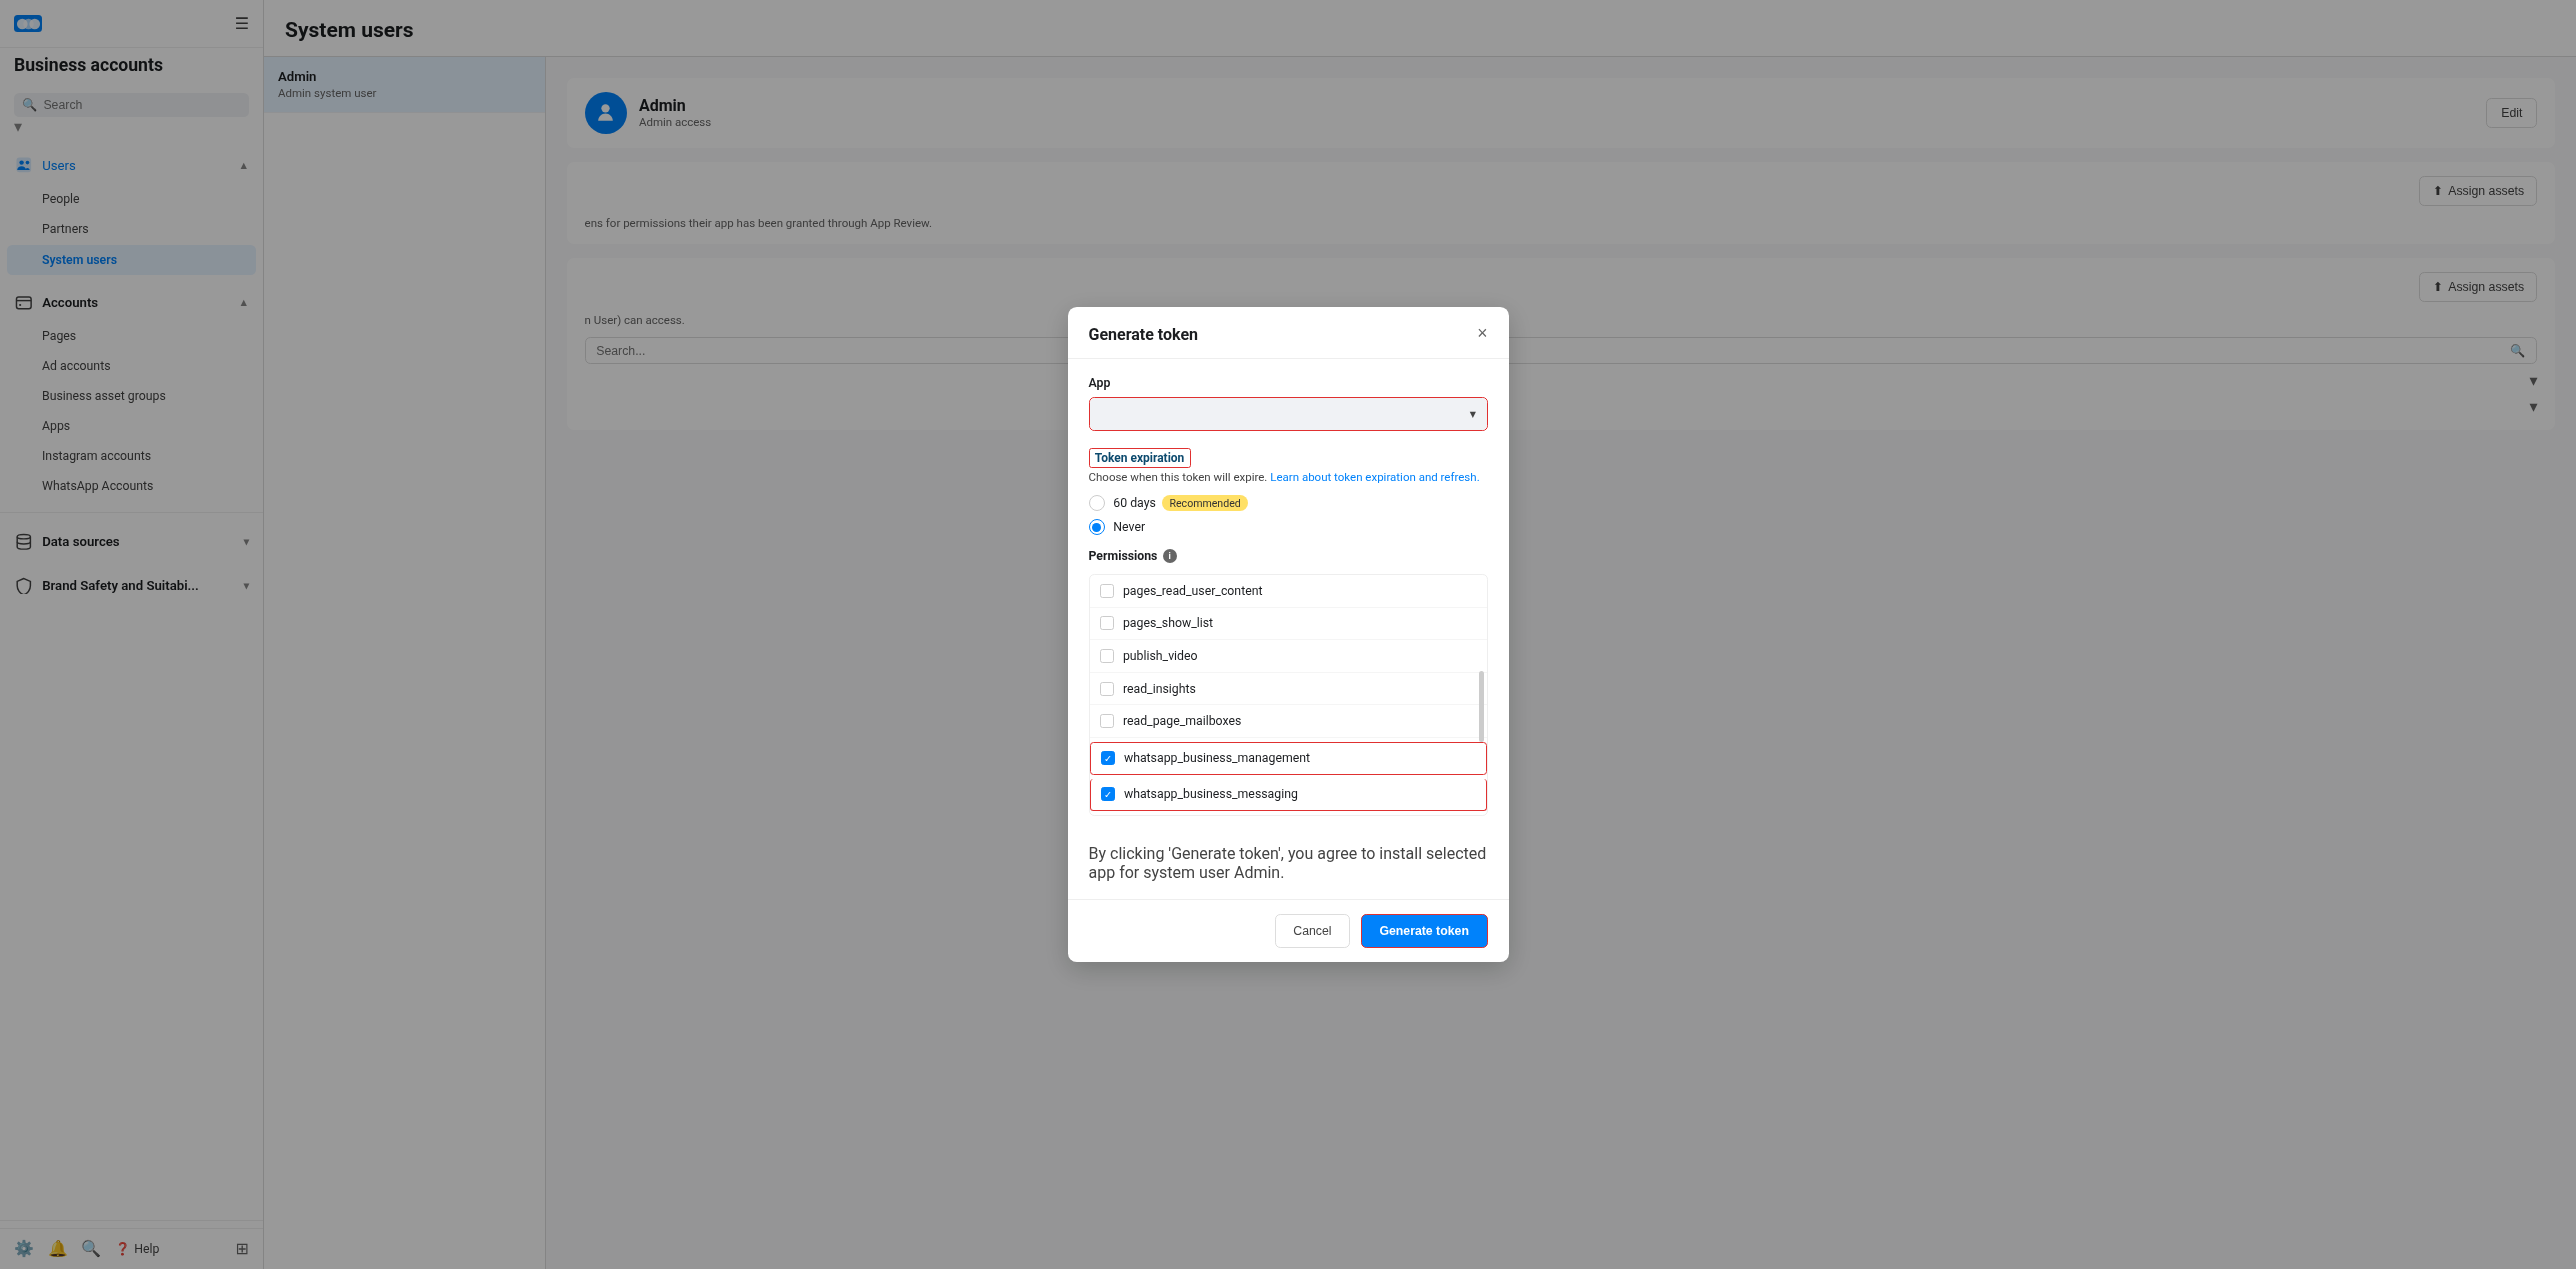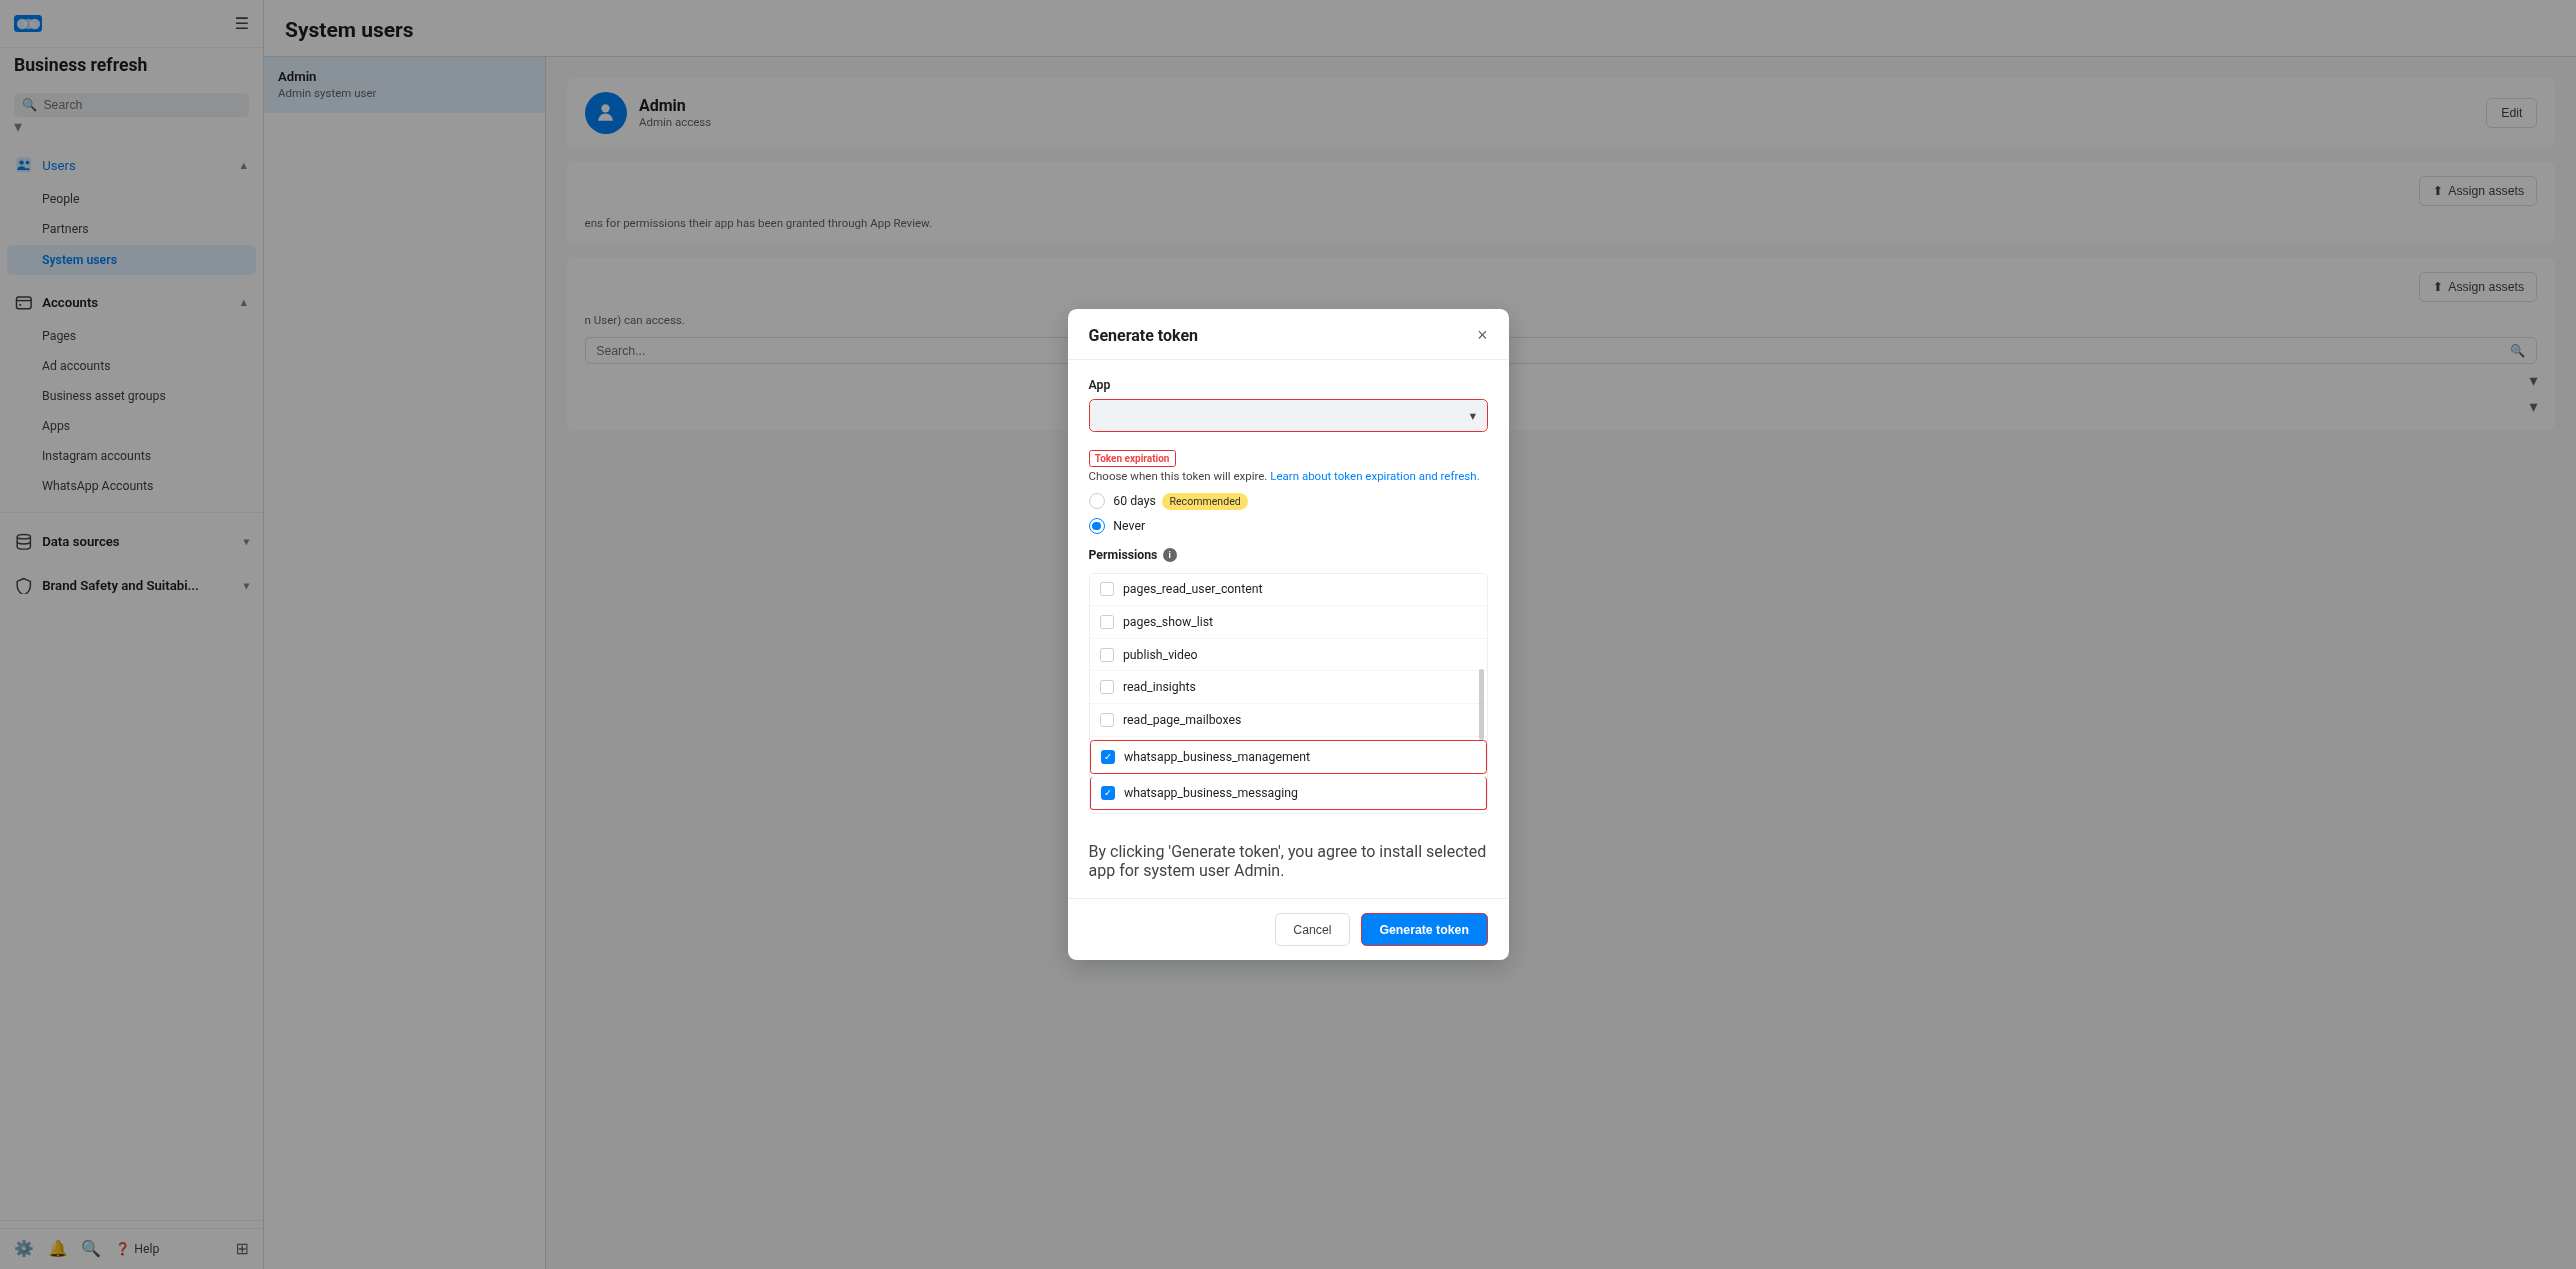--- a/index.html
+++ b/index.html
@@ -343,23 +343,23 @@
     .select-arrow {
       position: absolute;
       right: 10.6px;
       top: 50%;
       transform: translateY(-50%);
       color: #444;
       pointer-events: none;
     }
     .token-expiry-section { margin-bottom: 14px; }
     .token-expiry-label {
-      font-size: 10px;
+      font-size: 12px;
       font-weight: 700;
-      color: #ef4444;
+      color: #0c4a6e;
       border: 1.8px solid #e03030;
       display: inline-block;
       padding: 1.8px 5.3px;
       border-radius: 2.6px;
       margin-bottom: 2px;
     }
     .token-expiry-desc {
       font-size: 11.5px;
       color: #444;
       margin-bottom: 10.6px;
@@ -502,21 +502,21 @@
       <div class="meta-logo-icon">
         <svg width="25" height="16" viewBox="0 0 28 18" fill="none">
           <ellipse cx="7" cy="9" rx="6" ry="6" fill="white" opacity="0.9"></ellipse>
           <ellipse cx="14" cy="9" rx="6" ry="6" fill="white" opacity="0.7"></ellipse>
           <ellipse cx="21" cy="9" rx="6" ry="6" fill="white" opacity="0.9"></ellipse>
         </svg>
       </div>
       <span class="hamburger" style="margin-left:auto;">☰</span>
     </div>
   </div>
-  <div class="sidebar-title">Business refresh</div>
+  <div class="sidebar-title">Business accounts</div>
   <div class="sidebar-search-row">
     <div class="sidebar-search-box">
       <span style="color:#888;">🔍</span>
       <input type="text" style="border: none; background: transparent; outline: none; width: 100%; font-size: 12.3px;" placeholder="Search">
     </div>
     <span style="color:#888;font-size:16px;">▾</span>
   </div>
 
   <div class="nav-section">
     <div class="nav-section-header active">

